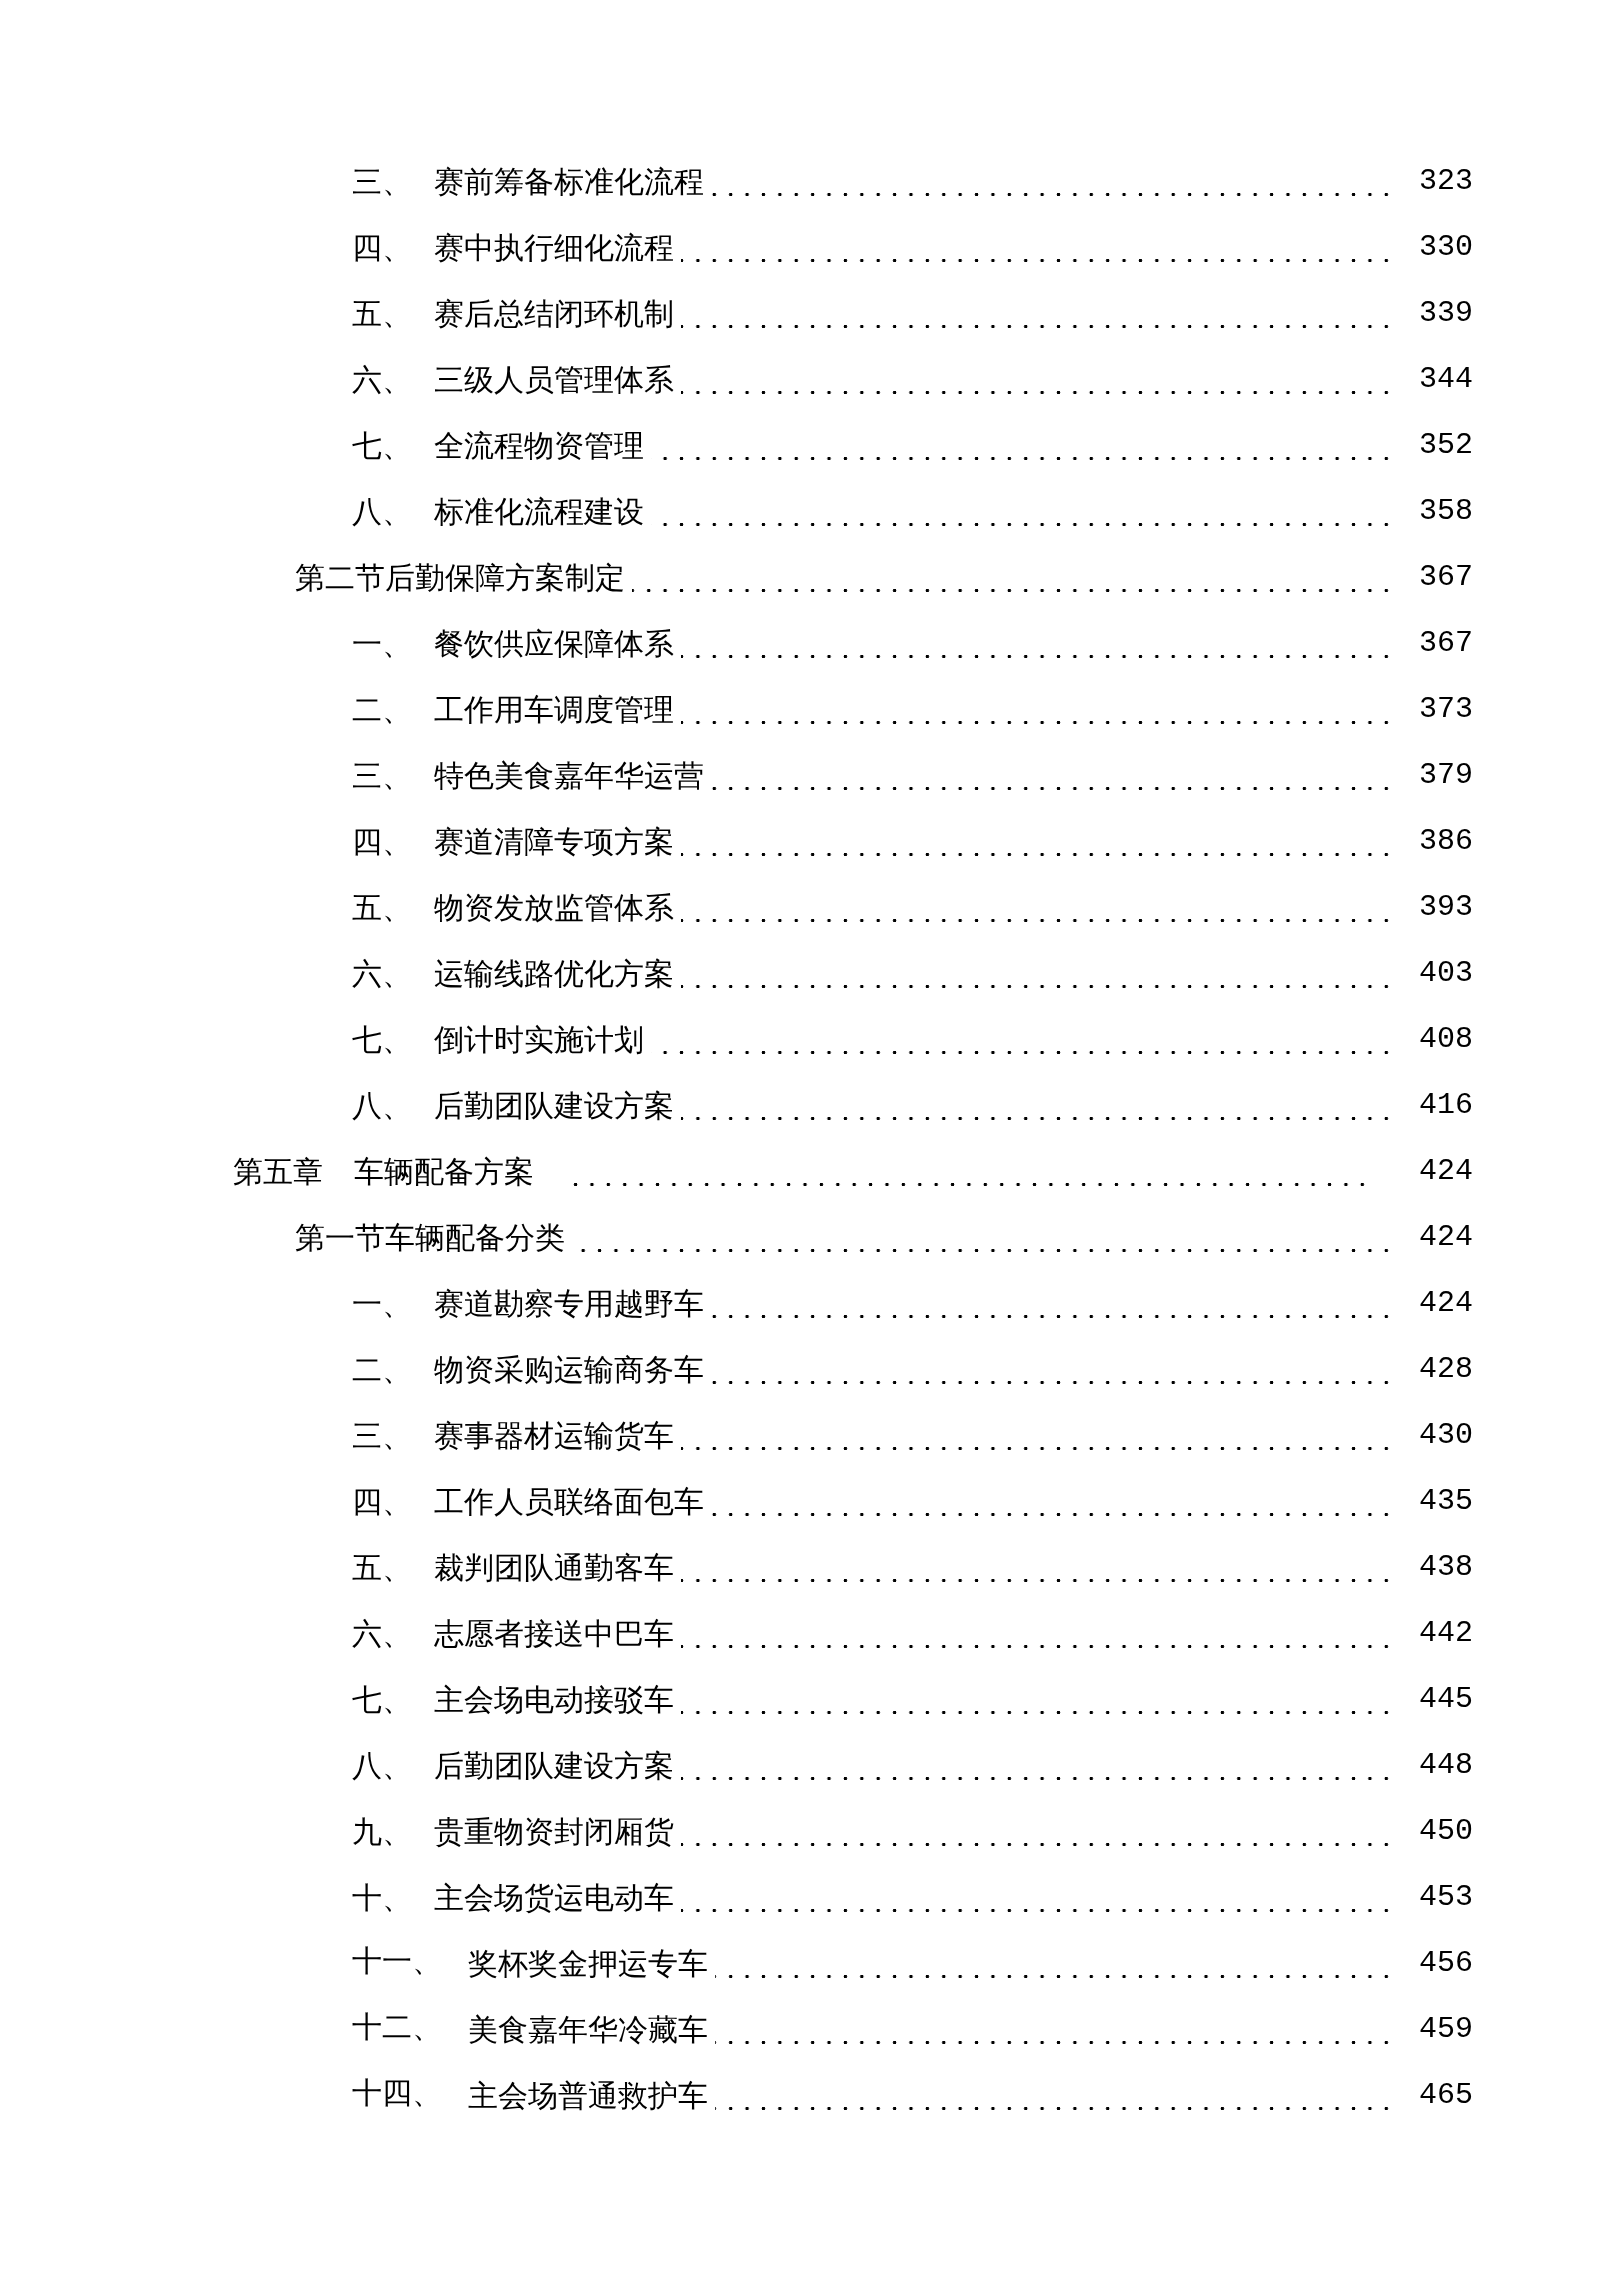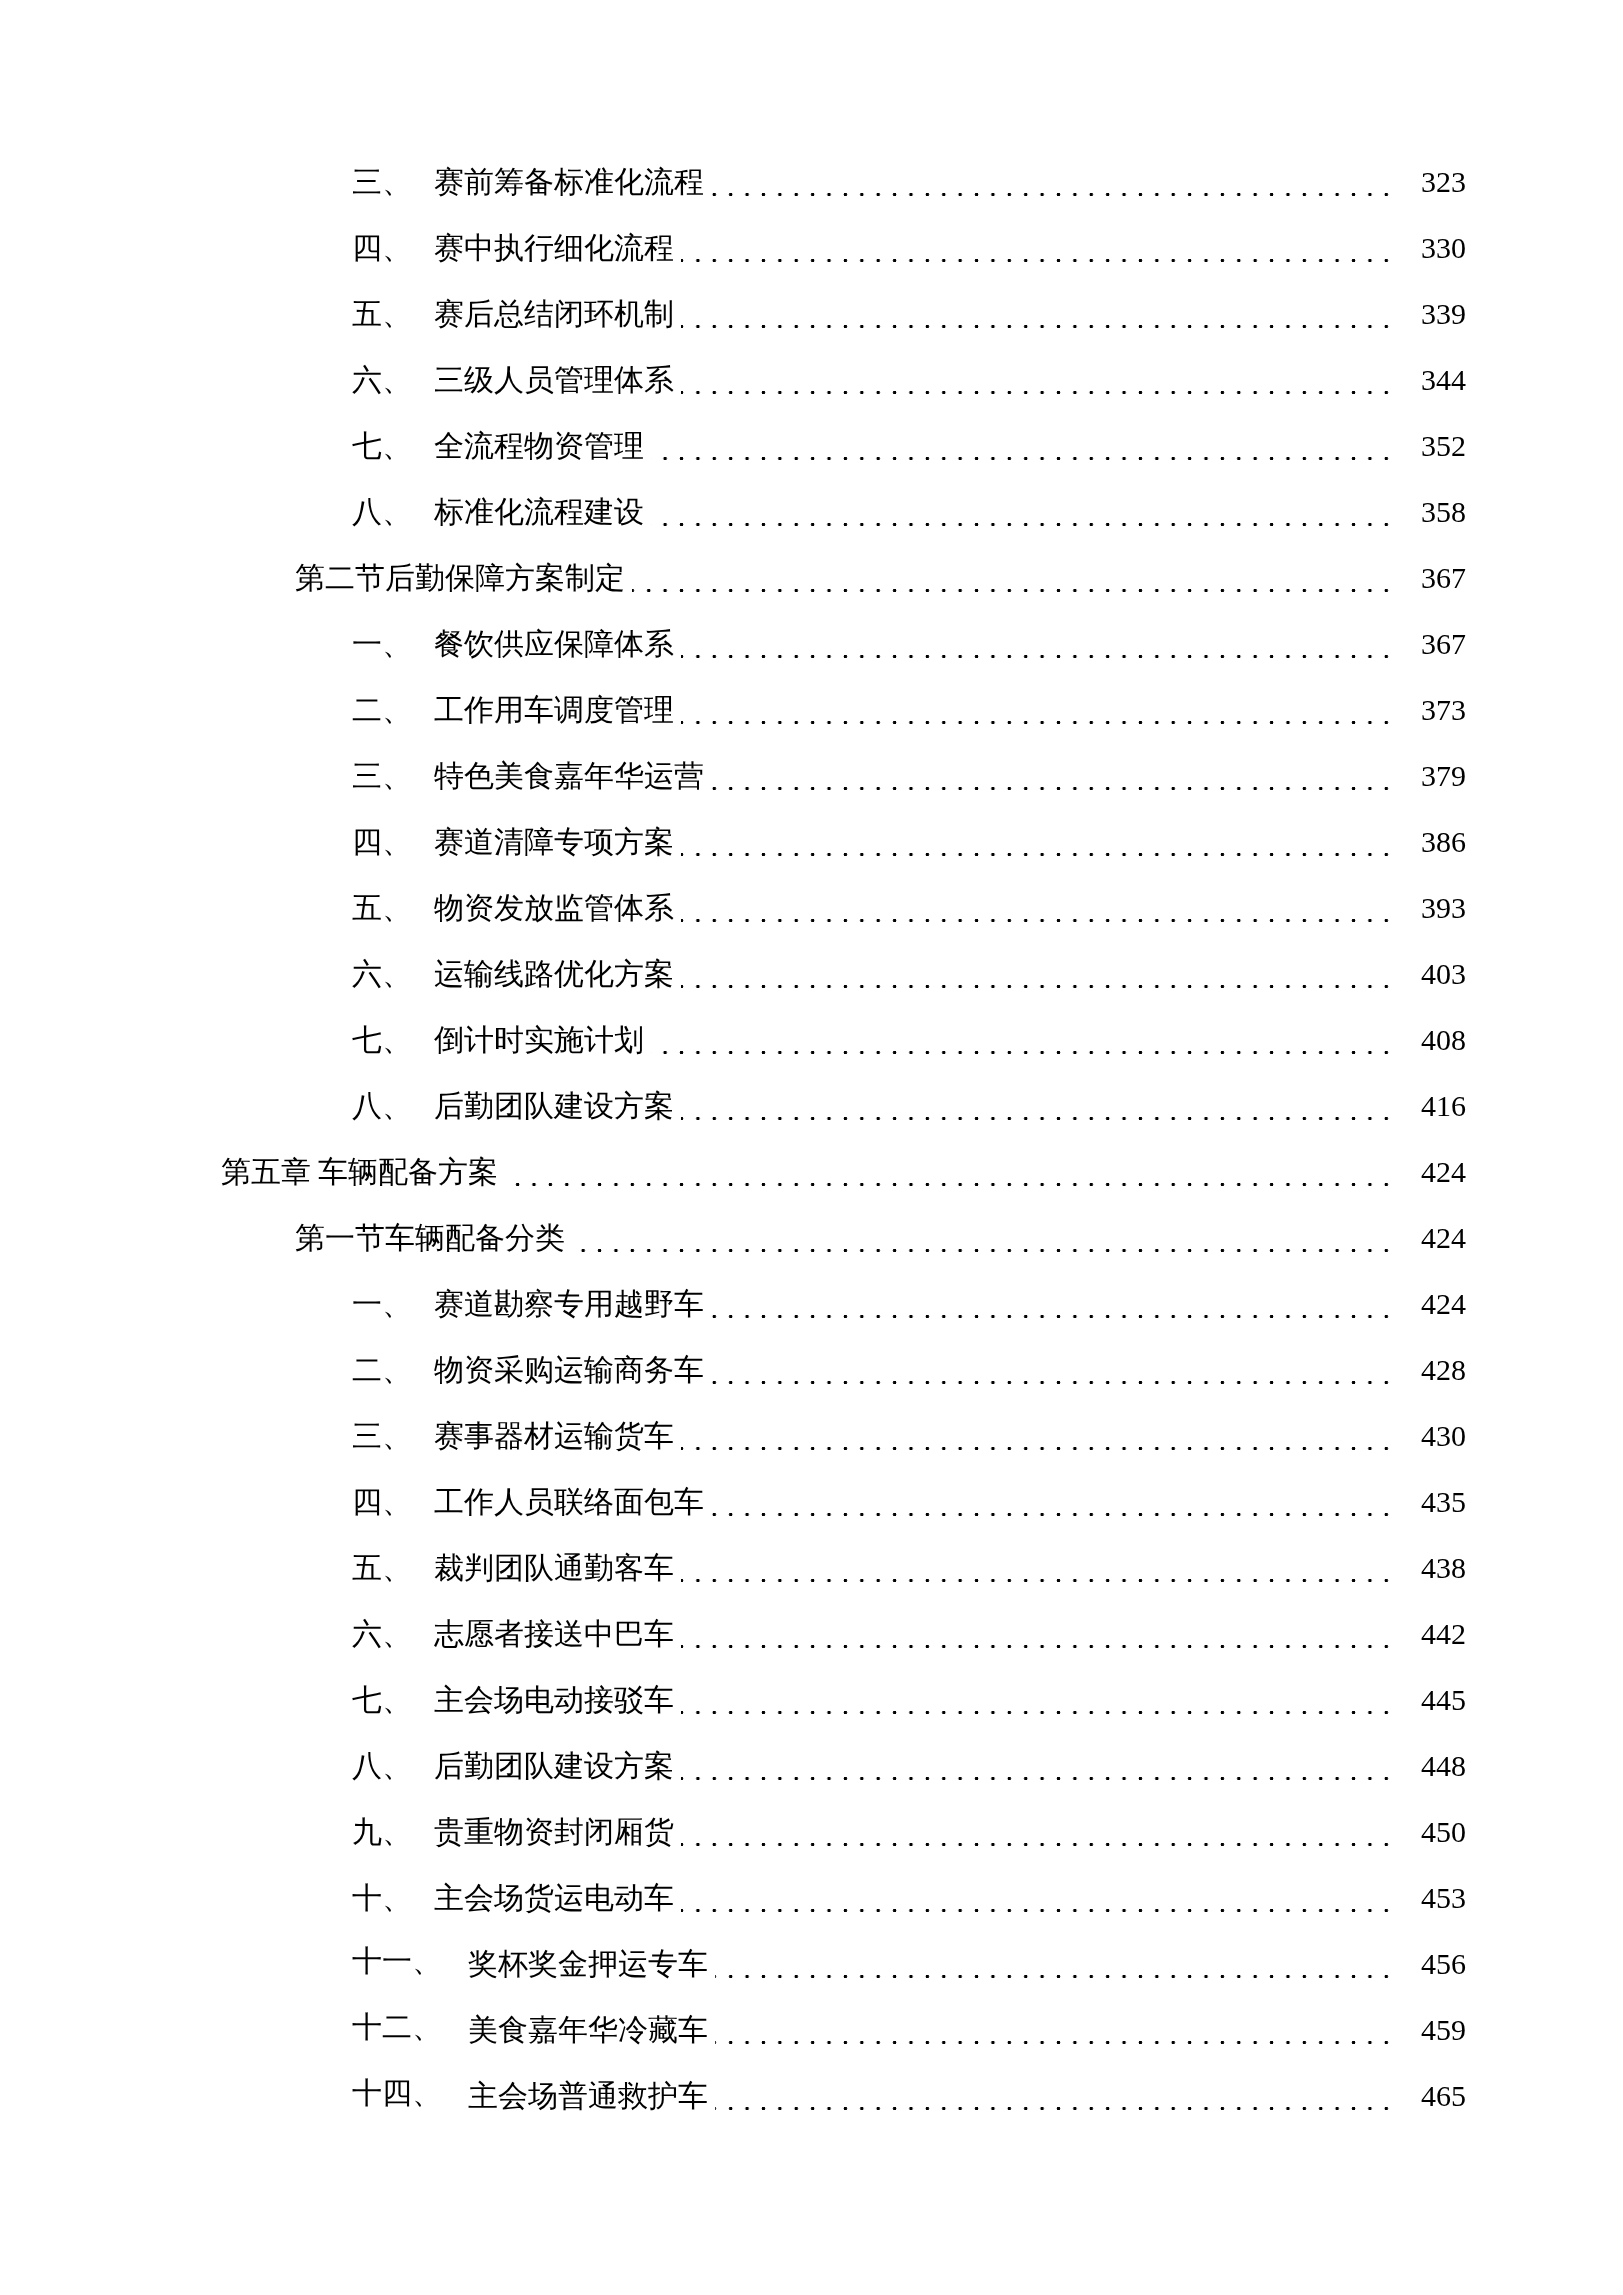--- a/index.html
+++ b/index.html
@@ -30,21 +30,21 @@
       position: absolute;
       top: 0;
       height: 52px;
       right: 157px;
       display: flex;
       align-items: flex-end;
       font-size: 30px;
       line-height: 39px;
       white-space: nowrap;
     }
-    .level-0 .entry { left: 221px; }
+    .level-0 .entry { left: 233px; gap: 24px; }
     .level-1 .entry { left: 288px; }
     .level-2 .entry { left: 352px; }
 
     .num {
       display: inline-block;
       flex: 0 0 auto;
     }
     .level-0 .num { width: 97px; }
     .level-1 .num { width: 97px; text-align: right; }
     .level-2 .num { width: 82px; }
@@ -61,21 +61,21 @@
       margin-right: 25px;
       background-image: radial-gradient(circle at 50% 50%, #000 0, #000 1.7px, transparent 2px);
       background-size: 16.4px 5.2px;
       background-repeat: repeat-x;
       background-position: right 0 bottom 3.9px;
     }
     .page {
       flex: 0 0 auto;
       width: 47px;
       text-align: right;
-      font-family: Liberation Serif, serif;
+      font-family: Liberation Mono, monospace;
       font-size: 30px;
     }
   </style>
 </head>
 <body>
 
 <div class="toc">
 
   <div class="toc-row level-2">
     <div class="entry">

